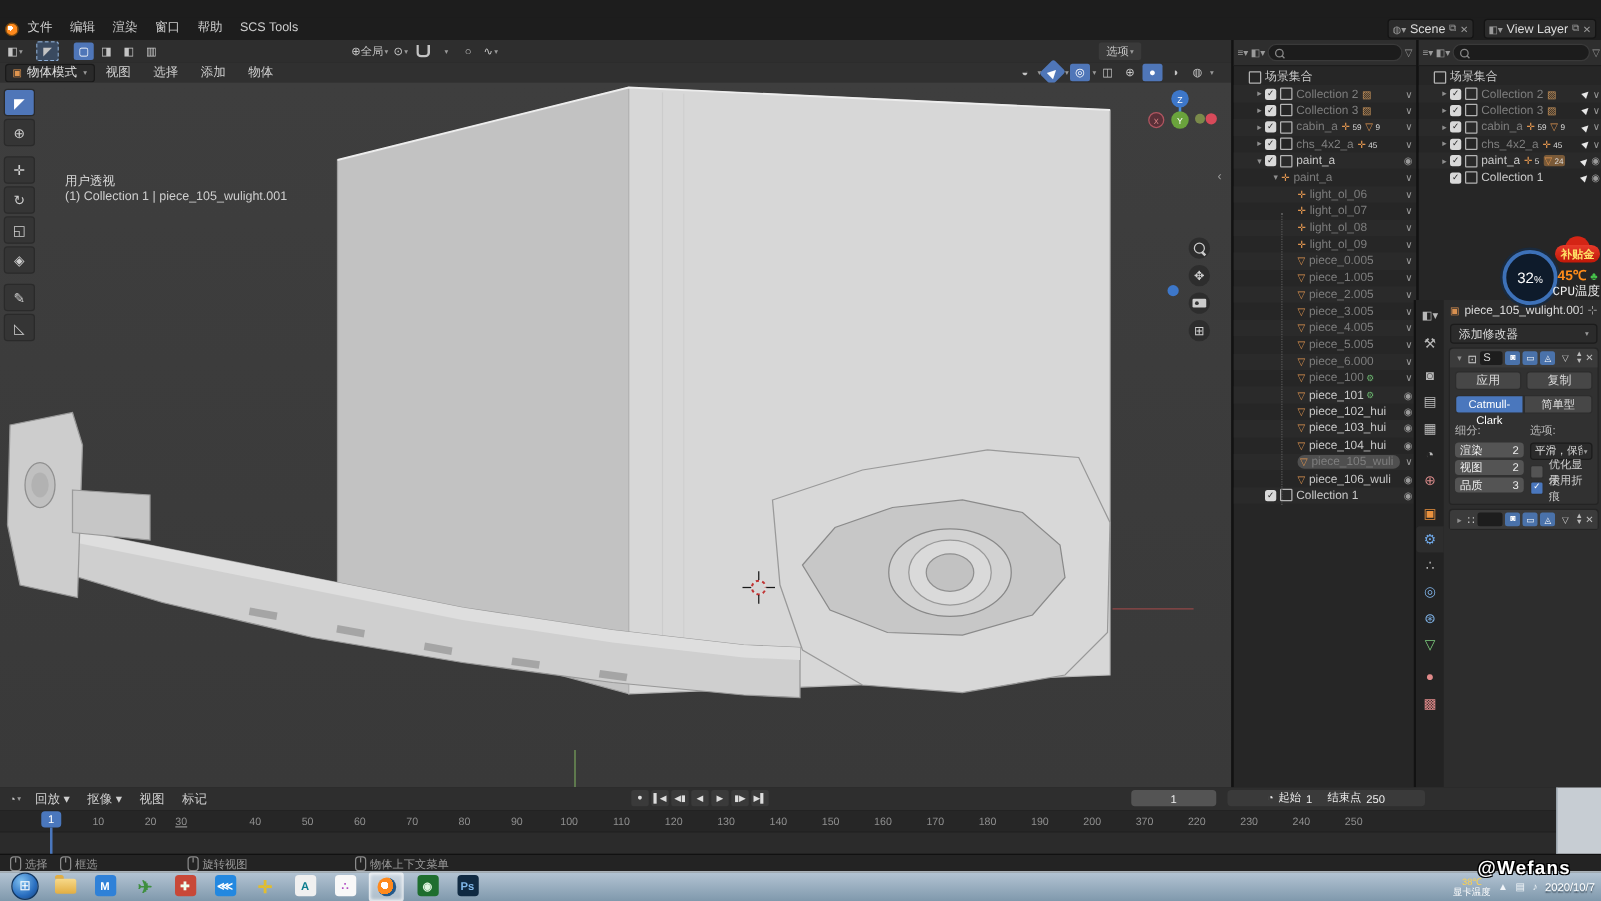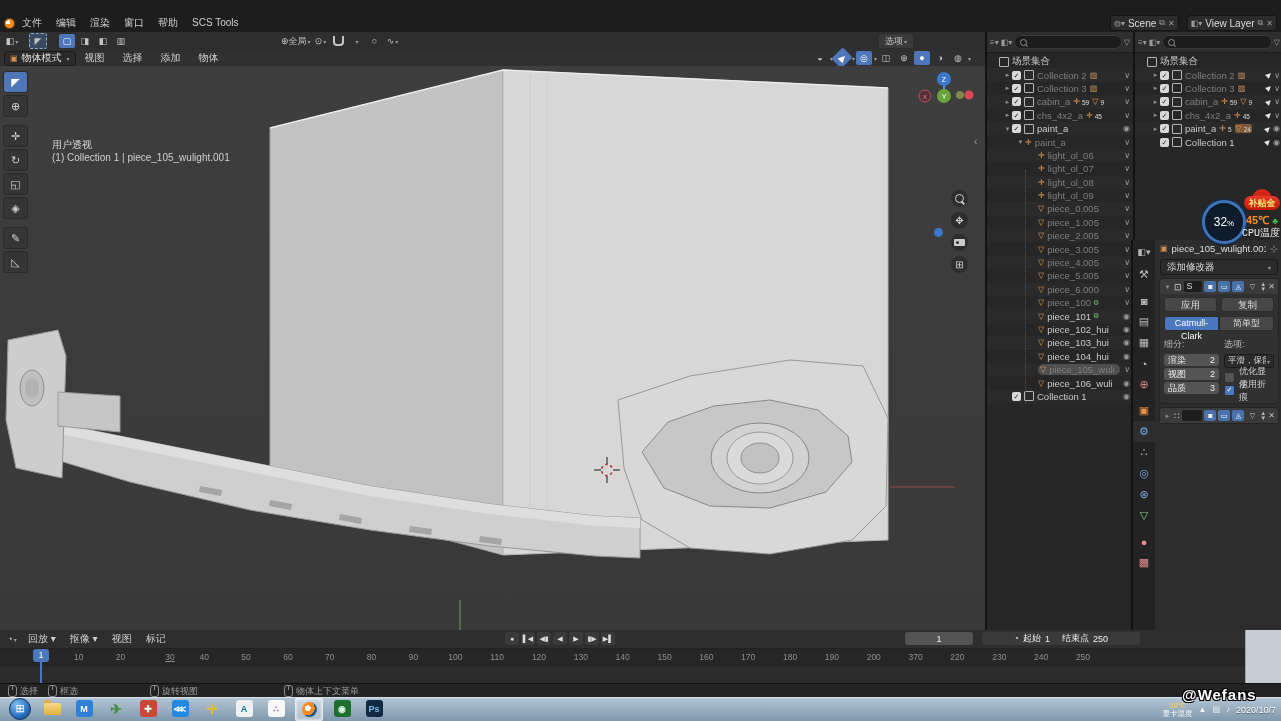--- a/index.html
+++ b/index.html
@@ -845,21 +845,21 @@
         <span style="font-size:8px">◔</span>
         <span>起始</span>
         <span>1</span>
         <span style="margin-left:8px">结束点</span>
         <span>250</span>
       </span>
     </div>
     <div class="tlruler" id="tlruler">
         <span class="tick" style="left: 78.6623px;">10</span>
         <span class="tick" style="left: 120.509px;">20</span>
-        <span class="tick" style="left: 170px; text-decoration: underline;">30</span>
+        <span class="tick" style="left: 145px; text-decoration: underline;">30</span>
         <span class="tick" style="left: 204.203px;">40</span>
         <span class="tick" style="left: 246.05px;">50</span>
         <span class="tick" style="left: 287.897px;">60</span>
         <span class="tick" style="left: 329.744px;">70</span>
         <span class="tick" style="left: 371.591px;">80</span>
         <span class="tick" style="left: 413.438px;">90</span>
         <span class="tick" style="left: 455.285px;">100</span>
         <span class="tick" style="left: 497.132px;">110</span>
         <span class="tick" style="left: 538.979px;">120</span>
         <span class="tick" style="left: 580.826px;">130</span>

